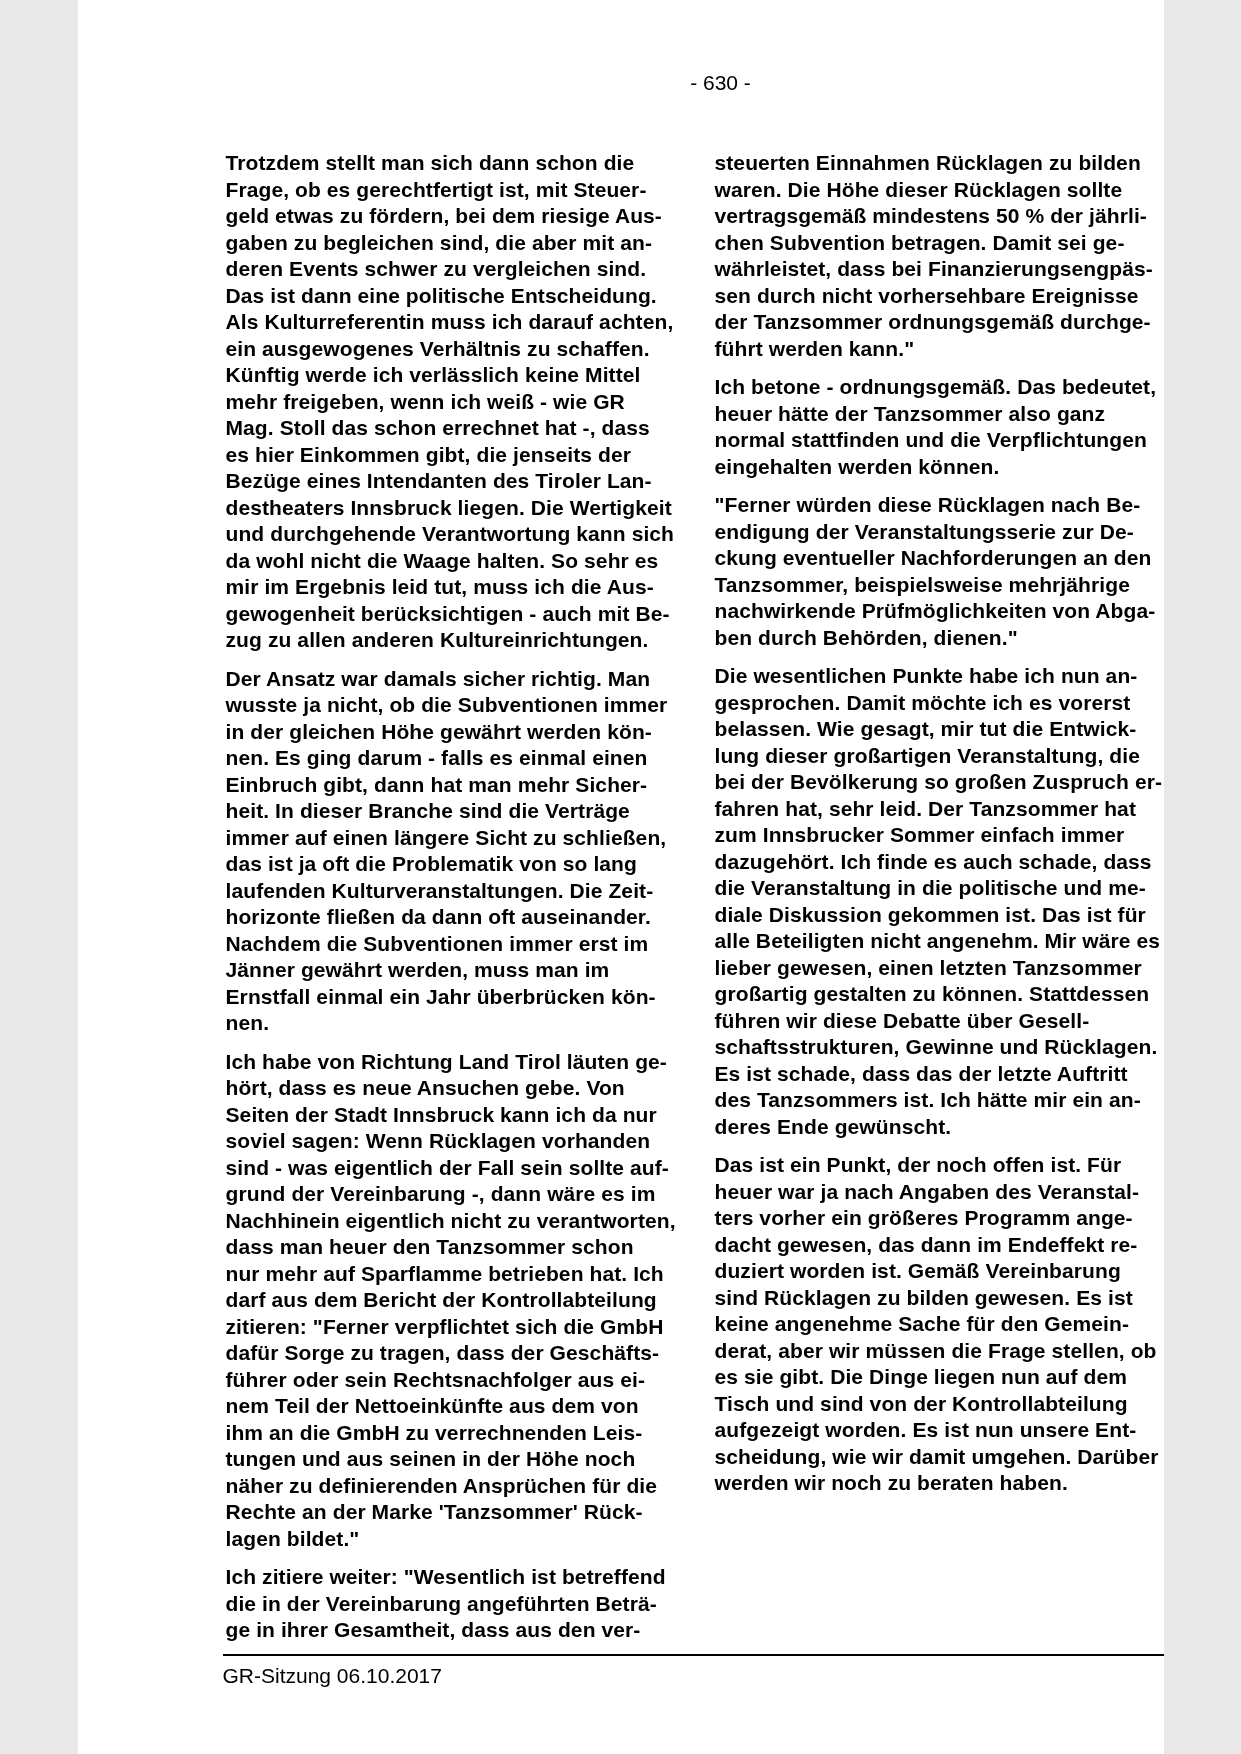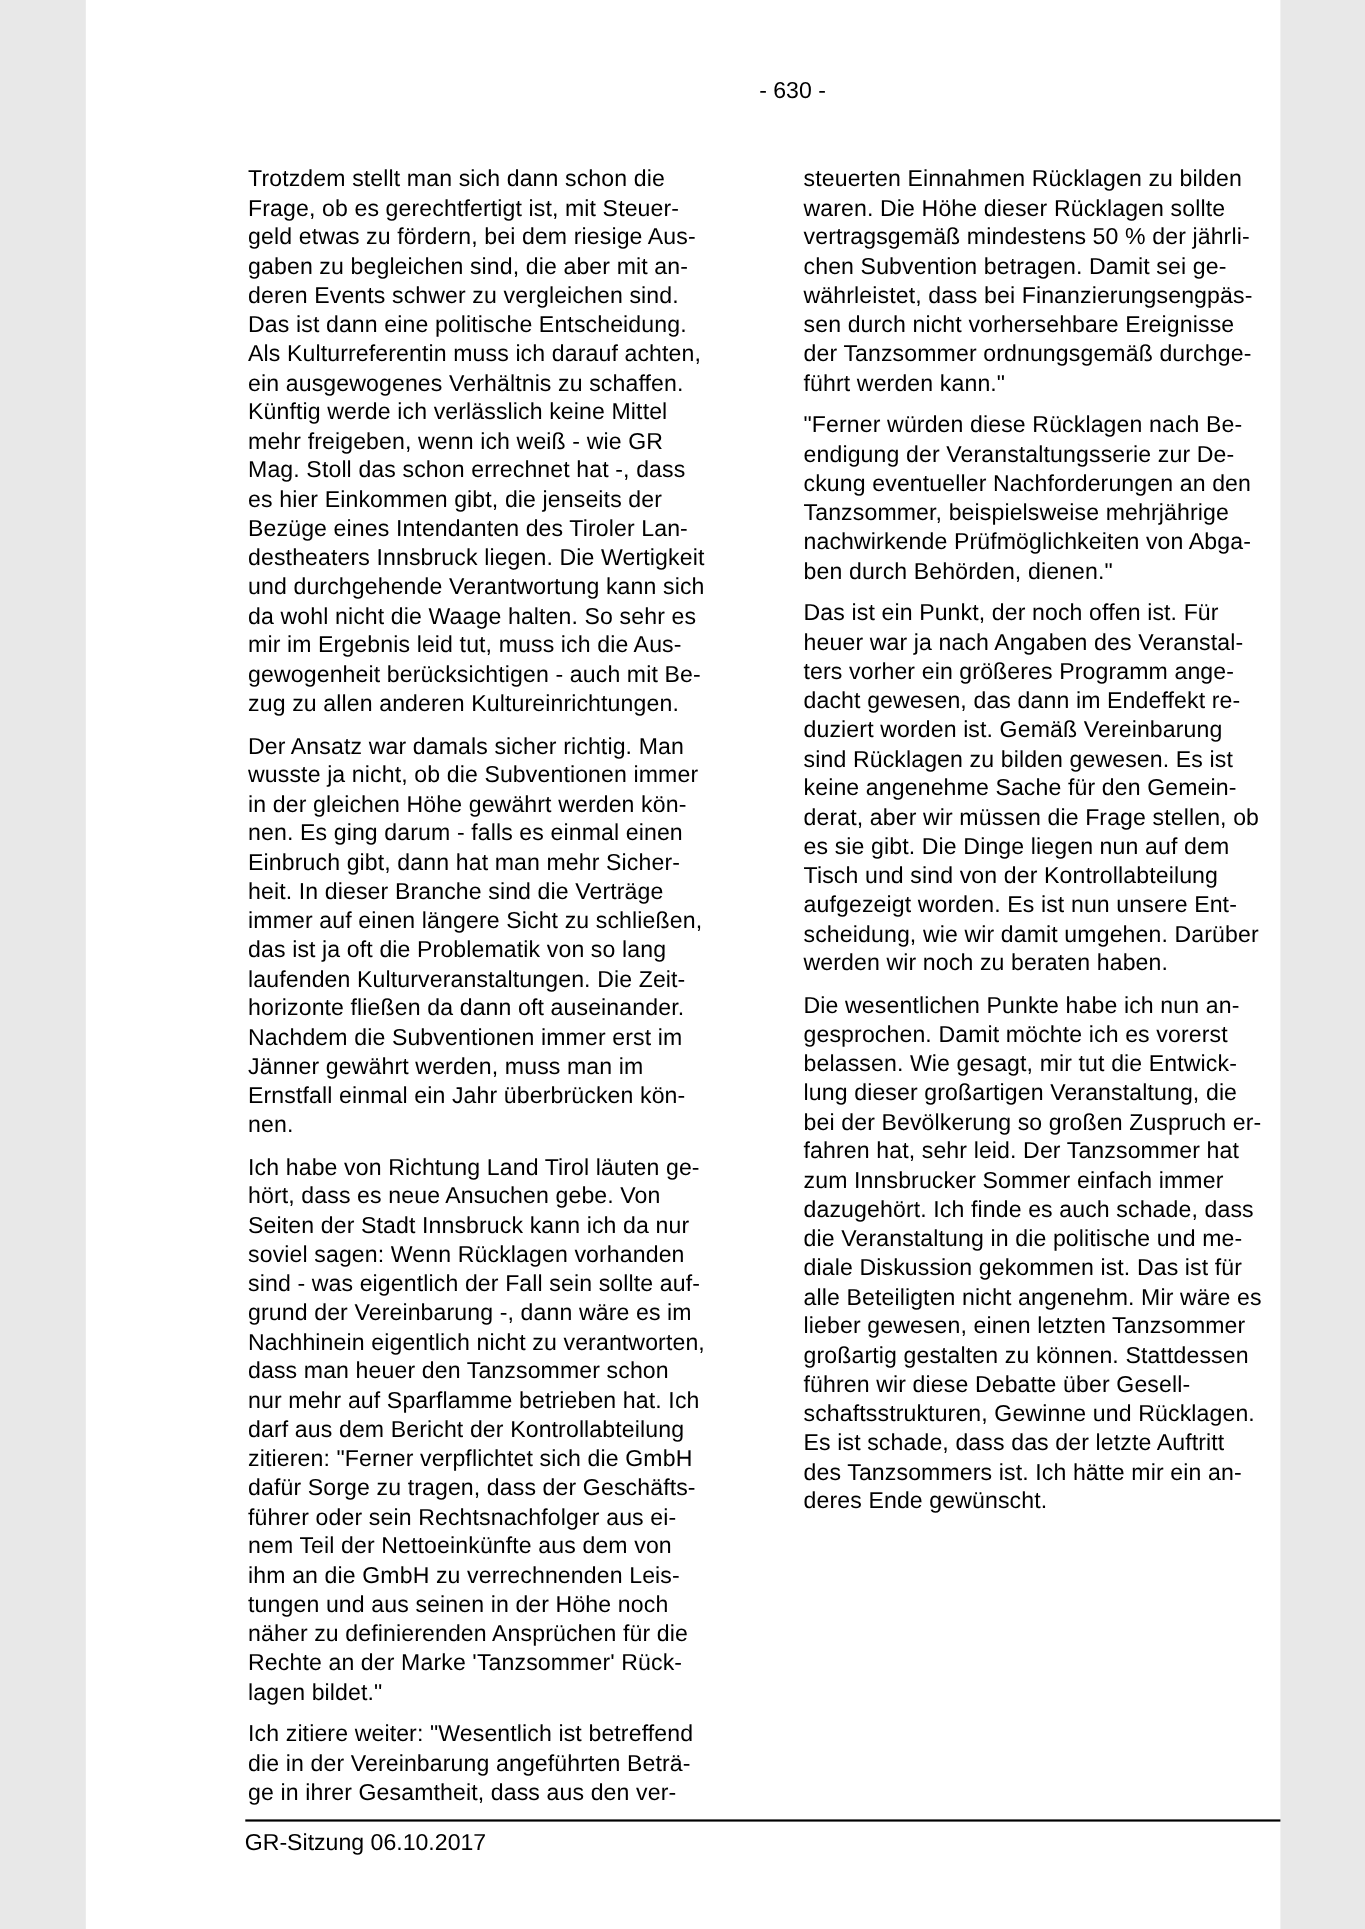--- a/index.html
+++ b/index.html
@@ -23,21 +23,22 @@
     width: 990px;
     text-align: center;
     font-size: 21px;
     line-height: 26px;
   }
   .content {
     position: absolute;
     top: 150px;
     left: 148px;
     display: flex;
-    gap: 40px;
+    gap: 24px;
+    font-weight: bold;
   }
   .column { width: 465px; }
   .para {
     margin: 0 0 12px 0;
     font-size: 21px;
     line-height: 26.5px;
     white-space: pre;
     letter-spacing: 0.1px;
   }
   .closing { margin-top: 50px; }
@@ -133,57 +134,61 @@
 
     <div class="column">
       <p class="para">steuerten Einnahmen Rücklagen zu bilden
 waren. Die Höhe dieser Rücklagen sollte
 vertragsgemäß mindestens 50 % der jährli-
 chen Subvention betragen. Damit sei ge-
 währleistet, dass bei Finanzierungsengpäs-
 sen durch nicht vorhersehbare Ereignisse
 der Tanzsommer ordnungsgemäß durchge-
 führt werden kann."</p>
+      <p class="para">Ich betone - ordnungsgemäß. Das bedeutet,
+heuer hätte der Tanzsommer also ganz
+normal stattfinden und die Verpflichtungen
+eingehalten werden können.</p>
       <p class="para">"Ferner würden diese Rücklagen nach Be-
 endigung der Veranstaltungsserie zur De-
 ckung eventueller Nachforderungen an den
 Tanzsommer, beispielsweise mehrjährige
 nachwirkende Prüfmöglichkeiten von Abga-
 ben durch Behörden, dienen."</p>
-      <p class="para">Das ist ein Punkt, der noch offen ist. Für
-heuer war ja nach Angaben des Veranstal-
-ters vorher ein größeres Programm ange-
-dacht gewesen, das dann im Endeffekt re-
-duziert worden ist. Gemäß Vereinbarung
-sind Rücklagen zu bilden gewesen. Es ist
-keine angenehme Sache für den Gemein-
-derat, aber wir müssen die Frage stellen, ob
-es sie gibt. Die Dinge liegen nun auf dem
-Tisch und sind von der Kontrollabteilung
-aufgezeigt worden. Es ist nun unsere Ent-
-scheidung, wie wir damit umgehen. Darüber
-werden wir noch zu beraten haben.</p>
       <p class="para">Die wesentlichen Punkte habe ich nun an-
 gesprochen. Damit möchte ich es vorerst
 belassen. Wie gesagt, mir tut die Entwick-
 lung dieser großartigen Veranstaltung, die
 bei der Bevölkerung so großen Zuspruch er-
 fahren hat, sehr leid. Der Tanzsommer hat
 zum Innsbrucker Sommer einfach immer
 dazugehört. Ich finde es auch schade, dass
 die Veranstaltung in die politische und me-
 diale Diskussion gekommen ist. Das ist für
 alle Beteiligten nicht angenehm. Mir wäre es
 lieber gewesen, einen letzten Tanzsommer
 großartig gestalten zu können. Stattdessen
 führen wir diese Debatte über Gesell-
 schaftsstrukturen, Gewinne und Rücklagen.
 Es ist schade, dass das der letzte Auftritt
 des Tanzsommers ist. Ich hätte mir ein an-
 deres Ende gewünscht.</p>
+      <p class="para">Das ist ein Punkt, der noch offen ist. Für
+heuer war ja nach Angaben des Veranstal-
+ters vorher ein größeres Programm ange-
+dacht gewesen, das dann im Endeffekt re-
+duziert worden ist. Gemäß Vereinbarung
+sind Rücklagen zu bilden gewesen. Es ist
+keine angenehme Sache für den Gemein-
+derat, aber wir müssen die Frage stellen, ob
+es sie gibt. Die Dinge liegen nun auf dem
+Tisch und sind von der Kontrollabteilung
+aufgezeigt worden. Es ist nun unsere Ent-
+scheidung, wie wir damit umgehen. Darüber
+werden wir noch zu beraten haben.</p>
     </div>
 
   </div>
 
   <div class="footer">
     <div class="footer-rule"></div>
     <div class="footer-text">GR-Sitzung 06.10.2017</div>
   </div>
 
 </div>

